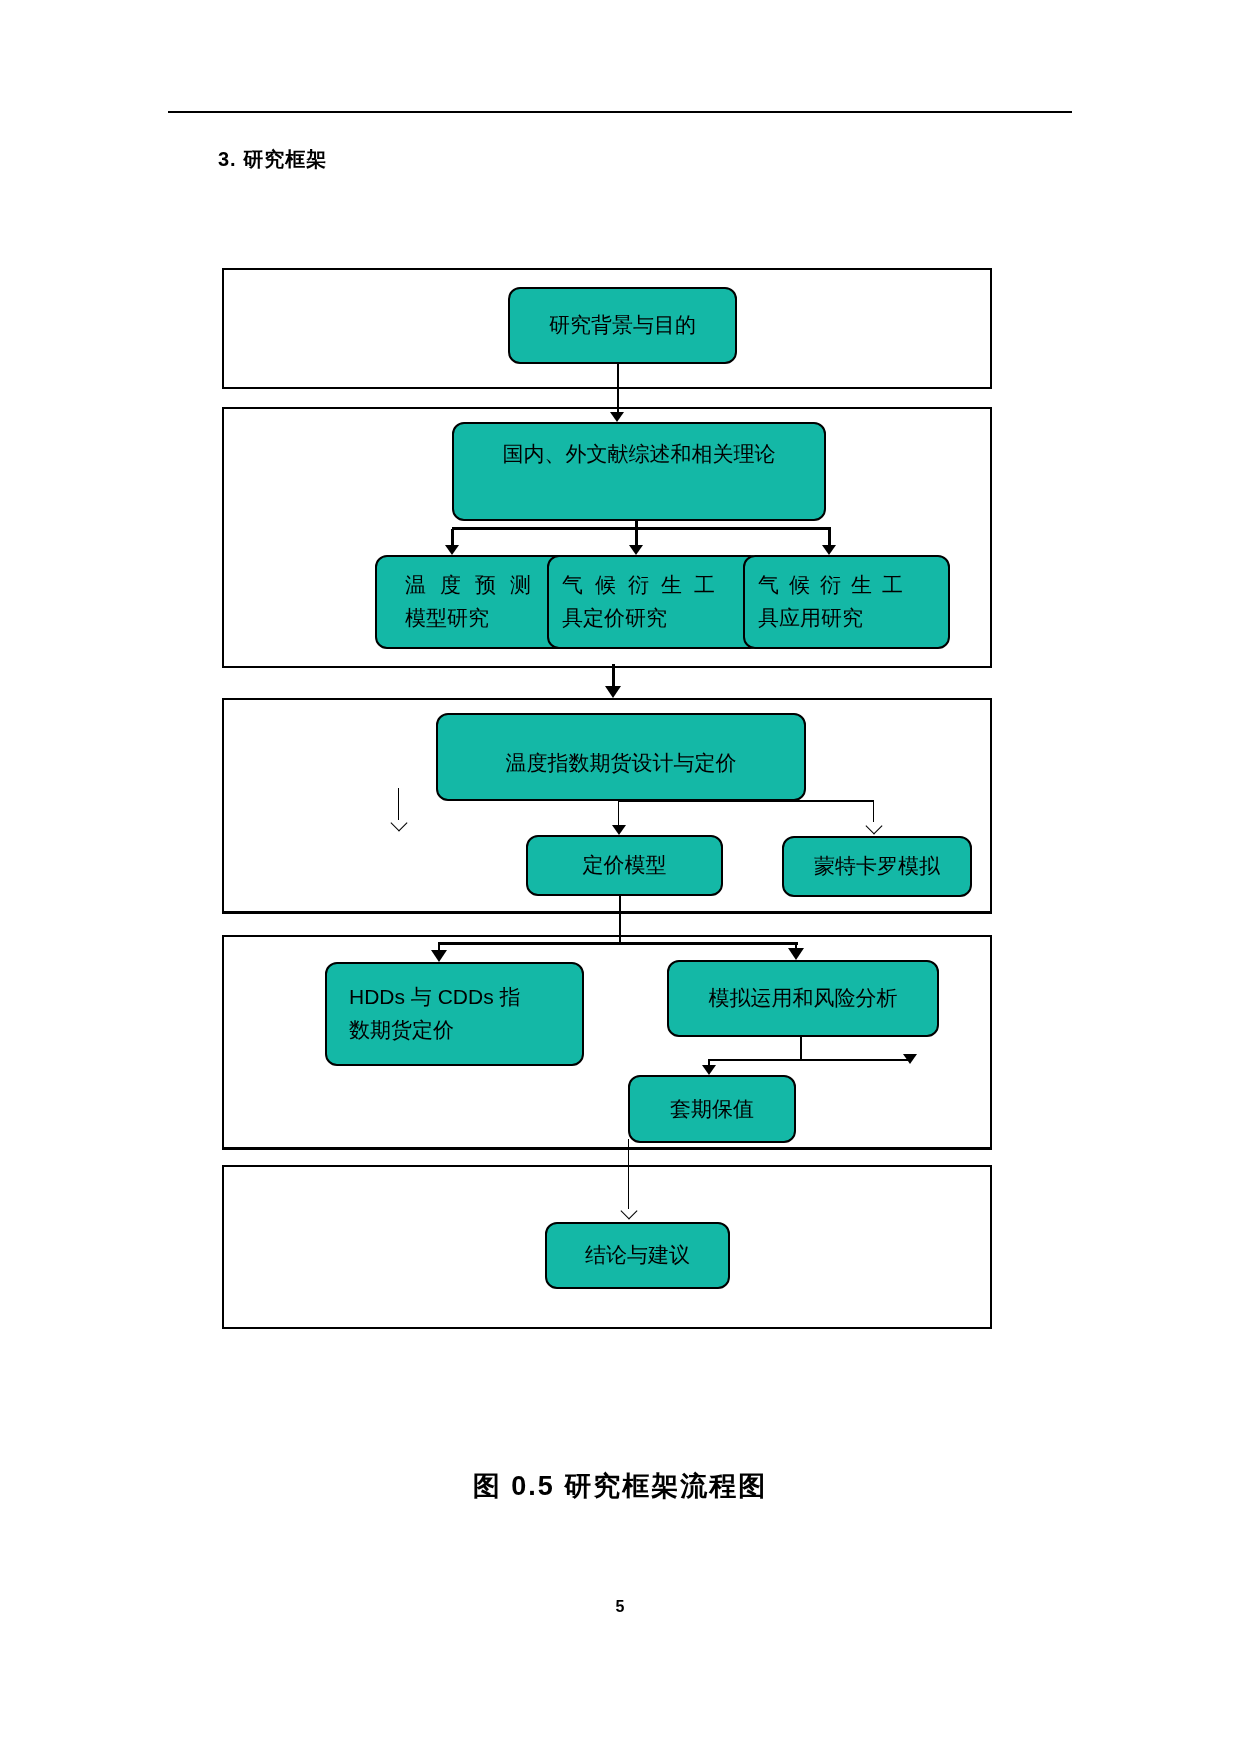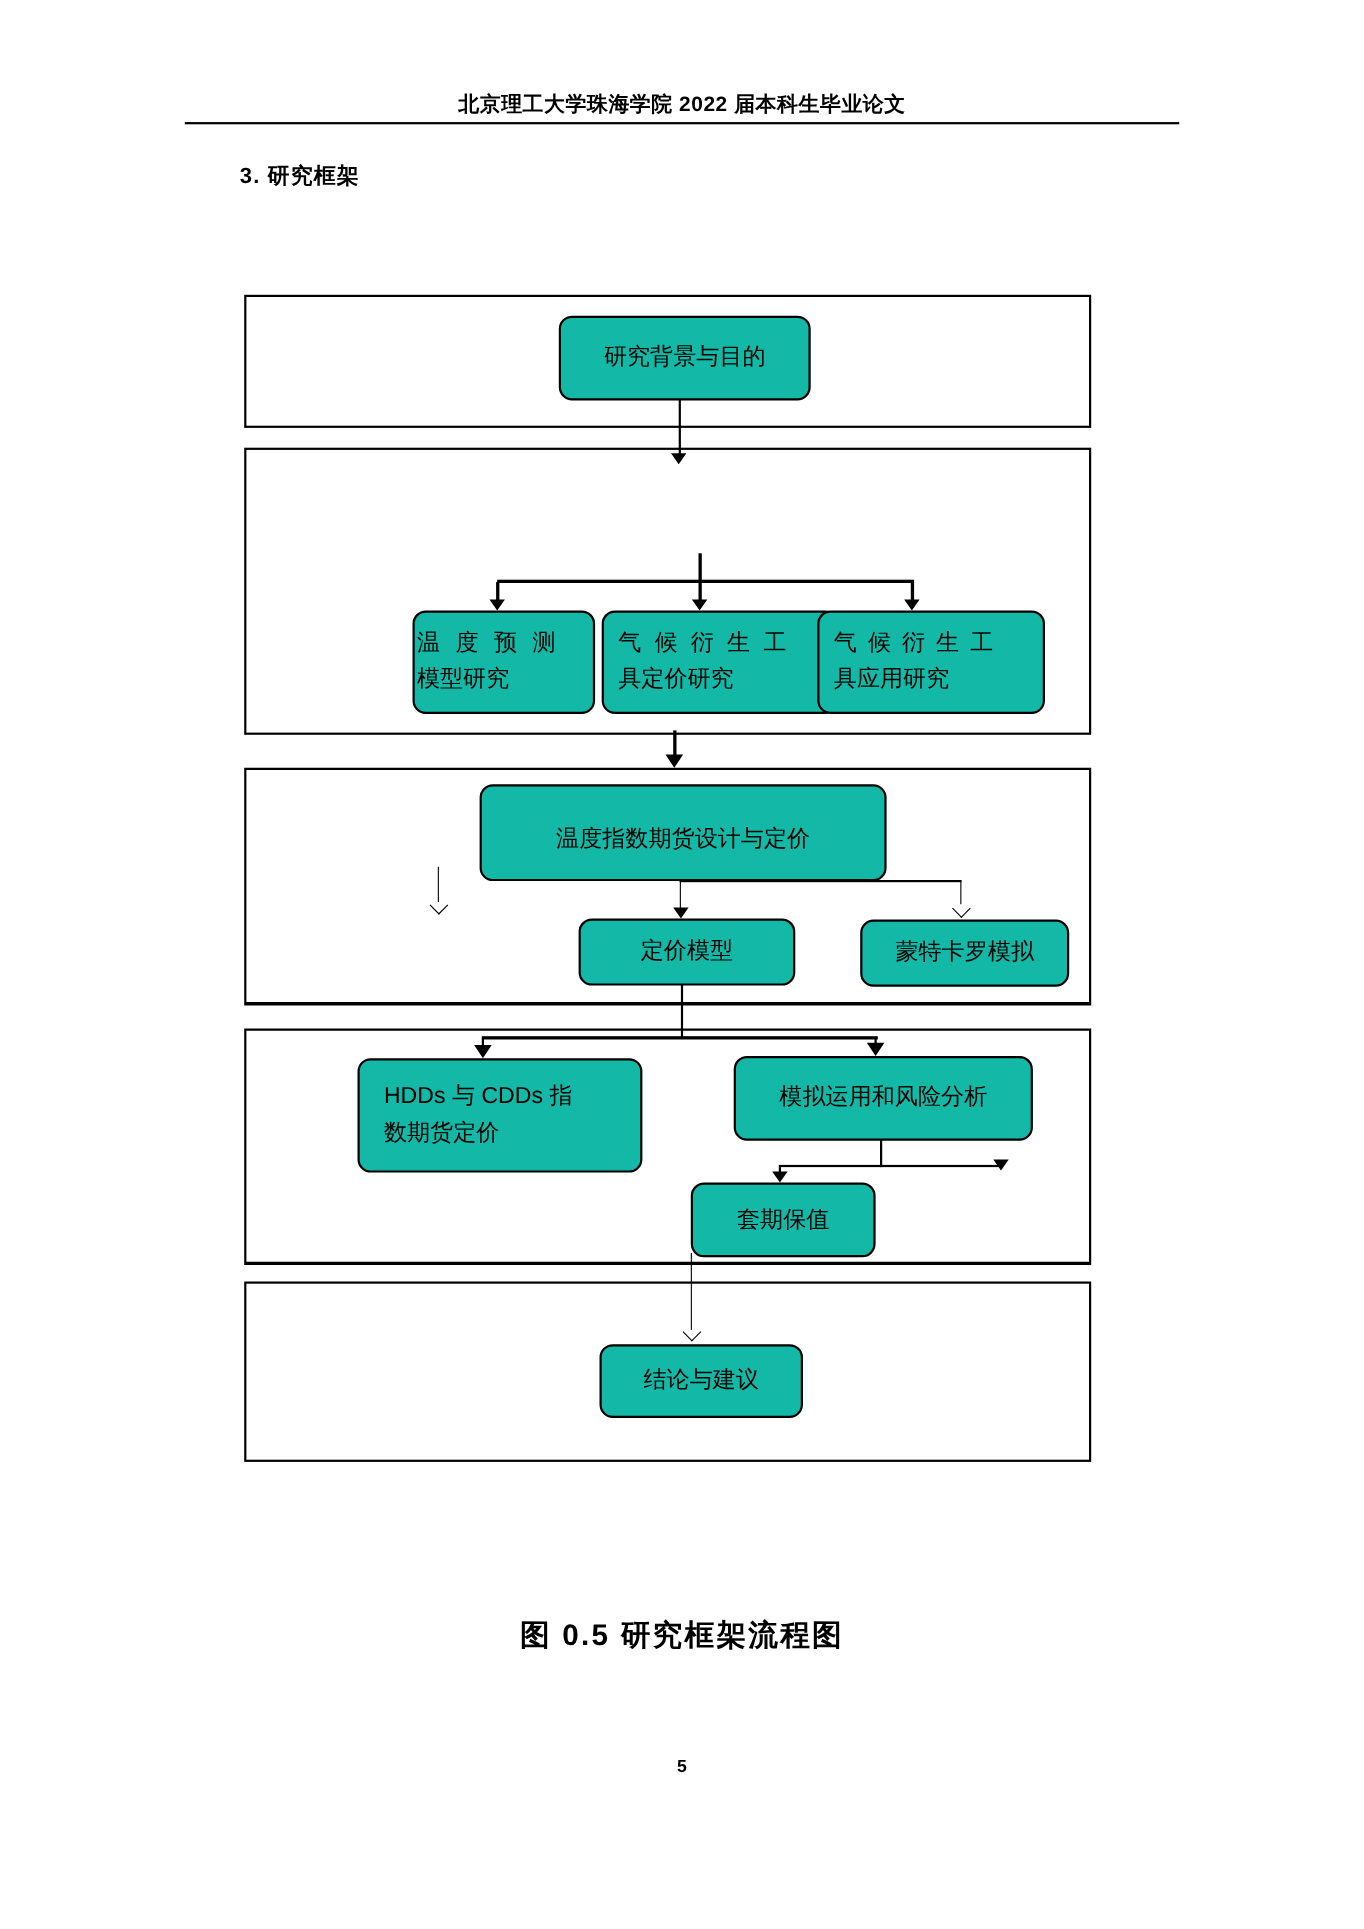--- a/index.html
+++ b/index.html
@@ -30,21 +30,20 @@
   .vh{position:absolute;width:11px;height:11px;border-right:1.8px solid #000;border-bottom:1.8px solid #000;
       transform:rotate(45deg);z-index:3;}
   .caption{position:absolute;top:1468px;left:0;width:100%;text-align:center;font-size:27px;font-weight:bold;letter-spacing:2px;}
   .pagenum{position:absolute;top:1598px;left:0;width:100%;text-align:center;font-size:16px;font-weight:bold;}
 </style>
 </head>
 <body>
 
 <div class="page">
 
-  <div class="hdr">北京理工大学珠海学院 2022 届本科生毕业论文</div>
   <div class="hdr-rule"></div>
 
   <div class="heading">3. 研究框架</div>
 
   <div class="sect" style="left:222px;top:268px;width:766px;height:117px"></div>
   <div class="sect" style="left:222px;top:407px;width:766px;height:257px"></div>
   <div class="sect bthick" style="left:222px;top:698px;width:766px;height:211px"></div>
   <div class="sect bthick" style="left:222px;top:935px;width:766px;height:210px"></div>
   <div class="sect" style="left:222px;top:1165px;width:766px;height:160px"></div>
 
@@ -85,22 +84,25 @@
   <div class="ah" style="left:702px;top:1065px"></div>
   <div class="ah" style="left:903px;top:1054px"></div>
 
   <div class="lv thin" style="left:628px;top:1139px;height:70px"></div>
   <div class="vh" style="left:623px;top:1205px"></div>
 
   <div class="box" style="left:508px;top:287px;width:225px;height:73px">
     <span>研究背景与目的</span>
   </div>
 
+  <div class="box" style="left:452px;top:422px;width:370px;height:81px;justify-content:flex-start;padding-top:14px">
+    <span>国内、外文献综述和相关理论</span>
+  </div>
 
-  <div class="box left" style="left:375px;top:555px;width:158px;height:90px;padding:0 2px">
+  <div class="box left" style="left:375px;top:555px;width:158px;height:90px;padding:0 28px">
     <span class="ls14">温度预测</span>
     <span>模型研究</span>
   </div>
 
   <div class="box left" style="left:547px;top:555px;width:185px;height:90px;padding:0 13px">
     <span class="ls12">气候衍生工</span>
     <span>具定价研究</span>
   </div>
 
   <div class="box left" style="left:743px;top:555px;width:177px;height:90px;padding:0 13px">

